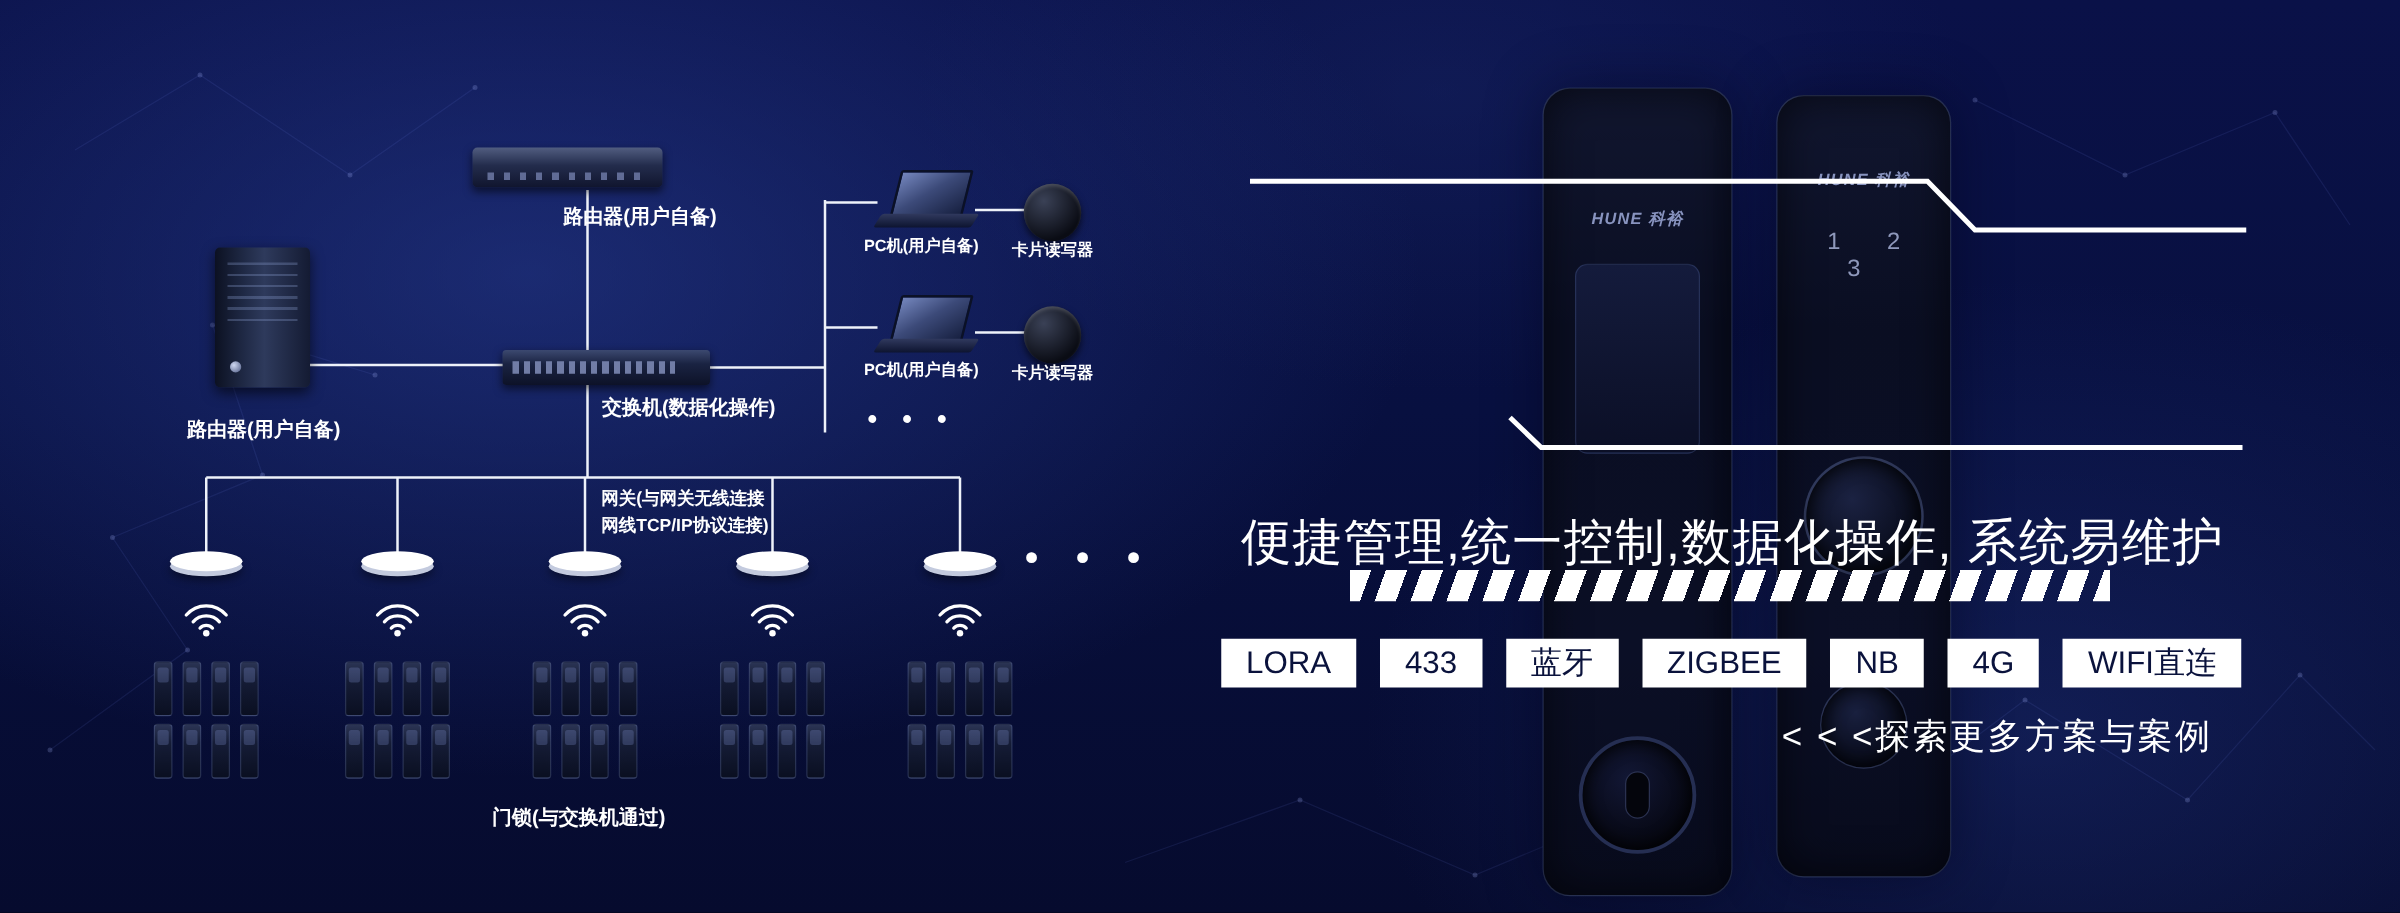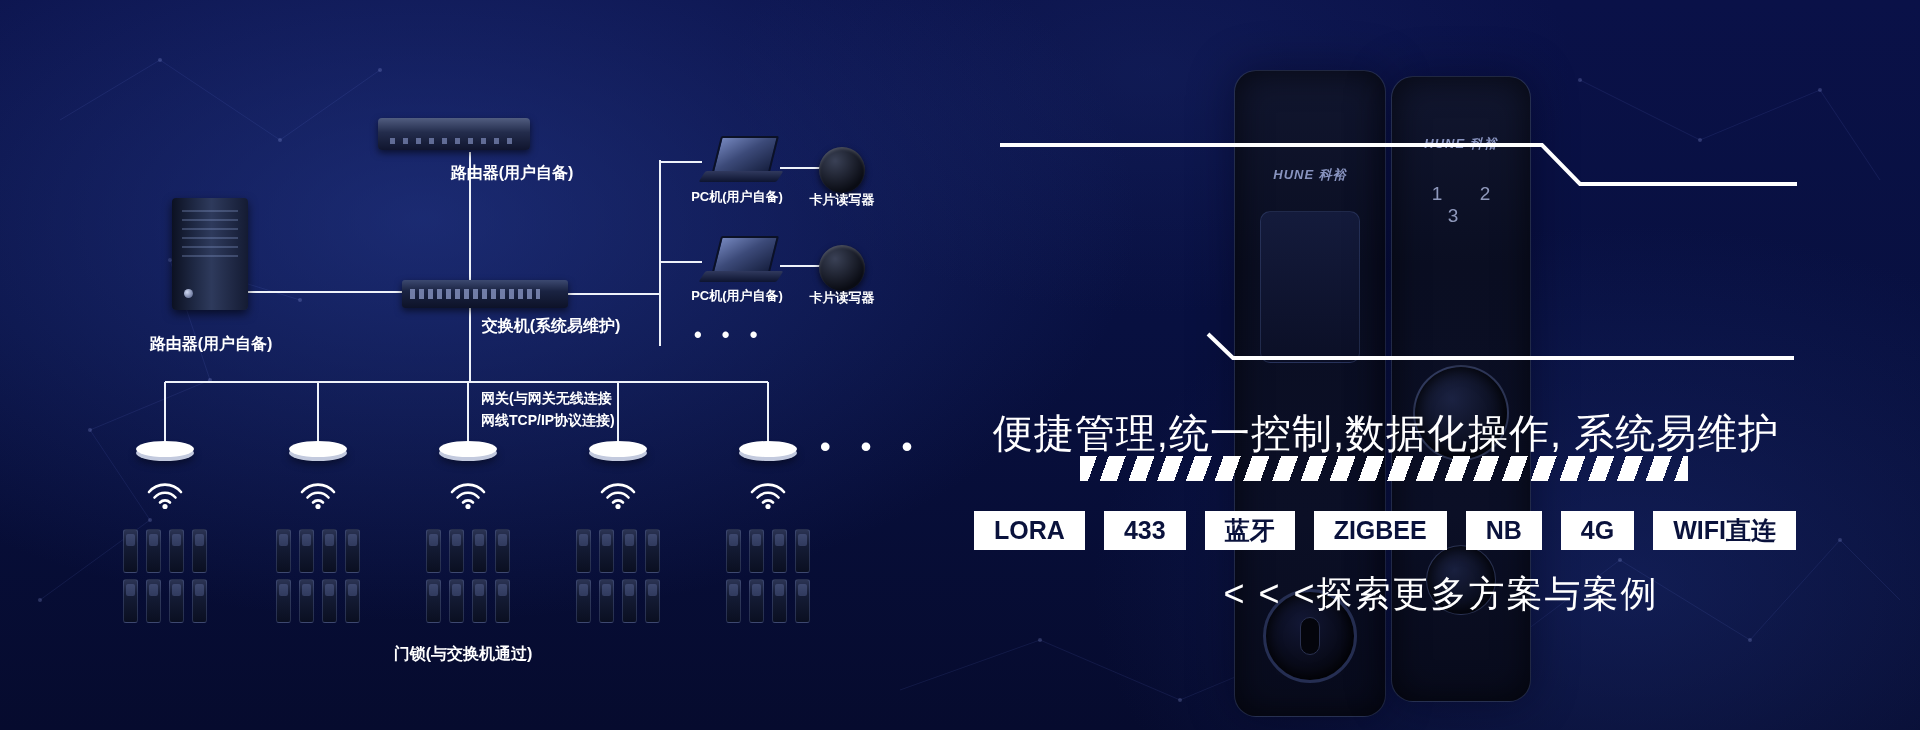--- a/index.html
+++ b/index.html
@@ -61,21 +61,21 @@
   .lock-group{position:absolute;top:529px;width:84px;display:grid;grid-template-columns:repeat(4,15px);gap:6px 8px;}
   .lock{position:relative;width:15px;height:44px;border-radius:3px;border:1px solid rgba(110,130,190,.28);
     background:linear-gradient(180deg,#2b3454 0%,#151c36 35%,#0a0f21 100%);box-sizing:border-box;}
   .lock::after{content:"";position:absolute;left:2px;right:2px;top:4px;height:12px;border-radius:2px;background:rgba(125,145,205,.28);}
   
   .lock-product{position:absolute;z-index:1;border-radius:22px;
     background:linear-gradient(180deg,#11162f 0%,#0a0e22 30%,#0b0f26 70%,#080b1c 100%);
     border:1px solid rgba(120,140,200,.22);
     box-shadow:inset 0 0 34px rgba(0,0,0,.65), 0 0 46px rgba(0,0,25,.45);}
   #lockA{left:1234px;top:70px;width:150px;height:645px;}
-  #lockB{left:1391px;top:76px;width:138px;height:624px;}
+  #lockB{left:1421px;top:76px;width:138px;height:624px;}
   .lock-brand{position:absolute;left:0;right:0;text-align:center;color:#96a2d0;font-size:13px;font-weight:700;
     font-style:italic;letter-spacing:1px;opacity:.9;}
   #lockA .lock-brand{top:95px;} #lockB .lock-brand{top:58px;}
   .lock-keypad{position:absolute;left:0;right:0;top:106px;text-align:center;color:#9aa4c8;font-size:19px;
     letter-spacing:16px;text-indent:16px;opacity:.92;}
   .lock-screen{position:absolute;left:50%;transform:translateX(-50%);top:140px;width:98px;height:150px;border-radius:10px;
     background:linear-gradient(180deg,#141b3c,#0b0f26);border:1px solid rgba(90,110,170,.28);}
   .lock-cam{position:absolute;left:50%;transform:translateX(-50%);top:288px;width:92px;height:92px;border-radius:50%;
     background:radial-gradient(circle at 40% 35%,#1b2242,#070a18 72%);
     border:2px solid rgba(100,115,170,.38);box-shadow:inset 0 0 16px #000;}
@@ -89,24 +89,24 @@
   .title-banner{position:absolute;left:967px;top:188px;width:830px;height:145px;z-index:2;
     background:rgba(7,11,34,.58);
     clip-path:polygon(46px 0, 100% 0, 100% calc(100% - 40px), calc(100% - 46px) 100%, 0 100%, 0 40px);
     display:flex;align-items:center;justify-content:center;}
   .main-title{margin:0;color:#fff;font-size:76px;font-weight:900;letter-spacing:8px;text-shadow:0 3px 10px rgba(0,0,0,.55);}
   .subtitle{position:absolute;left:975px;width:822px;top:406px;z-index:4;text-align:center;color:#fff;
     font-size:40px;font-weight:500;letter-spacing:1px;}
   .stripe-bar{position:absolute;left:1080px;top:456px;width:608px;height:25px;z-index:4;
     background:repeating-linear-gradient(110deg,#ffffff 0 16px,transparent 16px 27px);}
   .tag-row{position:absolute;left:1000px;top:511px;width:770px;z-index:4;display:flex;justify-content:center;gap:19px;}
-  .tag{background:var(--tag-bg,#ffffff);color:var(--tag-text,#0a123c);font-size:25px;font-weight:700;
+  .tag{background:var(--tag-bg,#ffffff);color:var(--tag-text,#0a123c);font-size:25px;font-weight:400;
     padding:4px 20px;line-height:1.25;white-space:nowrap;}
-  .cta{position:absolute;left:1056px;width:770px;top:570px;z-index:4;text-align:center;color:#fff;
-    font-size:36px;font-weight:500;letter-spacing:2px;cursor:pointer;}
+  .cta{position:absolute;left:1000px;width:770px;top:570px;z-index:4;text-align:right;color:#fff;
+    font-size:28px;font-weight:500;letter-spacing:2px;cursor:pointer;}
 </style>
 </head>
 <body>
 
 <div class="stage">
 
   <svg class="constellation" width="1920" height="730">
     <g stroke="#7f95ff" stroke-opacity="0.10" fill="none" stroke-width="1">
       <polyline points="40,600 150,520 90,430 210,380 170,260 300,300"></polyline>
       <polyline points="1500,650 1620,560 1750,640 1840,540 1900,600"></polyline>
@@ -155,21 +155,21 @@
       <polyline points="768,382 768,444"></polyline>
     </svg>
 
     <div class="device router-top"></div>
     <div class="label" style="left:512px;top:163px;">路由器(用户自备)</div>
 
     <div class="device server"></div>
     <div class="label" style="left:211px;top:334px;">路由器(用户自备)</div>
 
     <div class="device switch"></div>
-    <div class="label" style="left:551px;top:316px;">交换机(系统易维护)</div>
+    <div class="label" style="left:551px;top:316px;">交换机(数据化操作)</div>
 
     <div class="device laptop l1">
       <div class="lap-screen"></div>
       <div class="lap-base"></div>
     </div>
     <div class="label small" style="left:737px;top:188px;">PC机(用户自备)</div>
 
     <div class="device laptop l2">
       <div class="lap-screen"></div>
       <div class="lap-base"></div>

